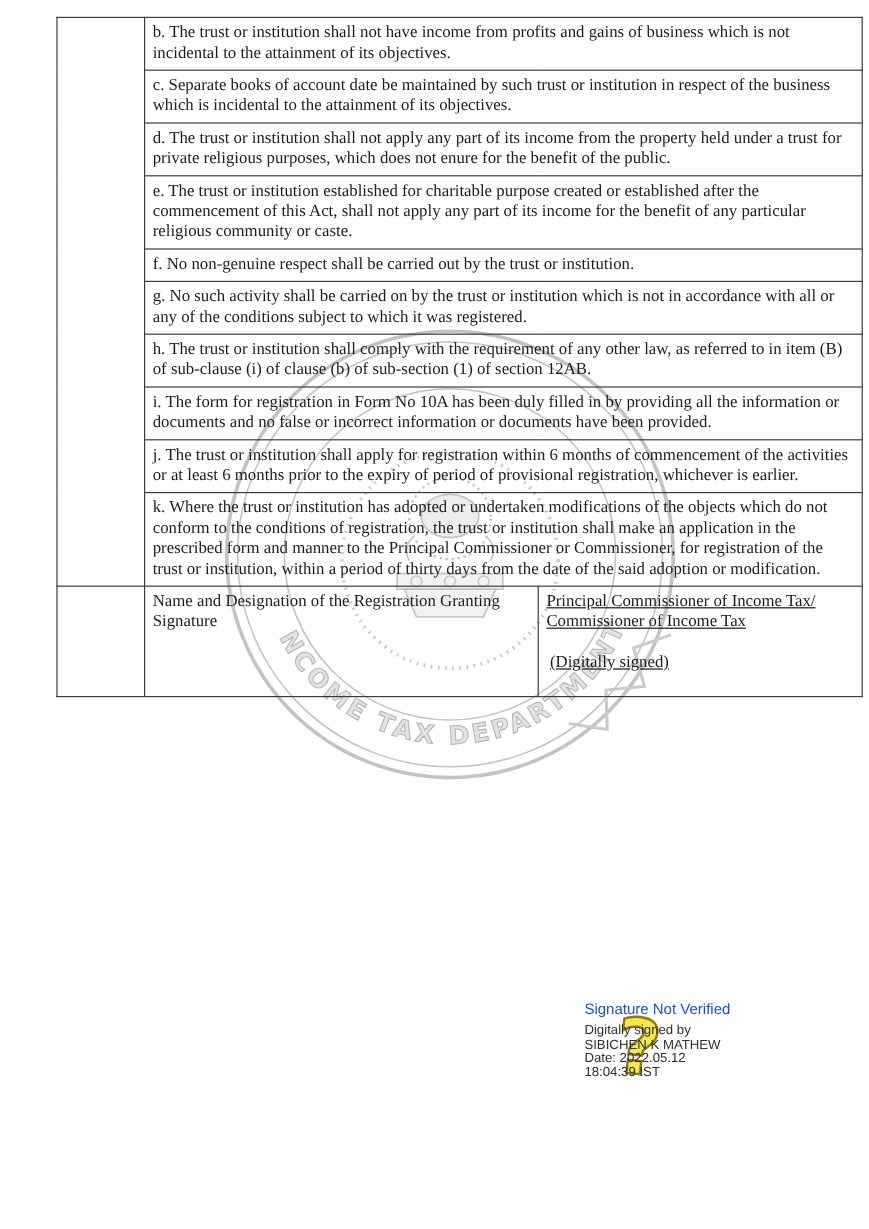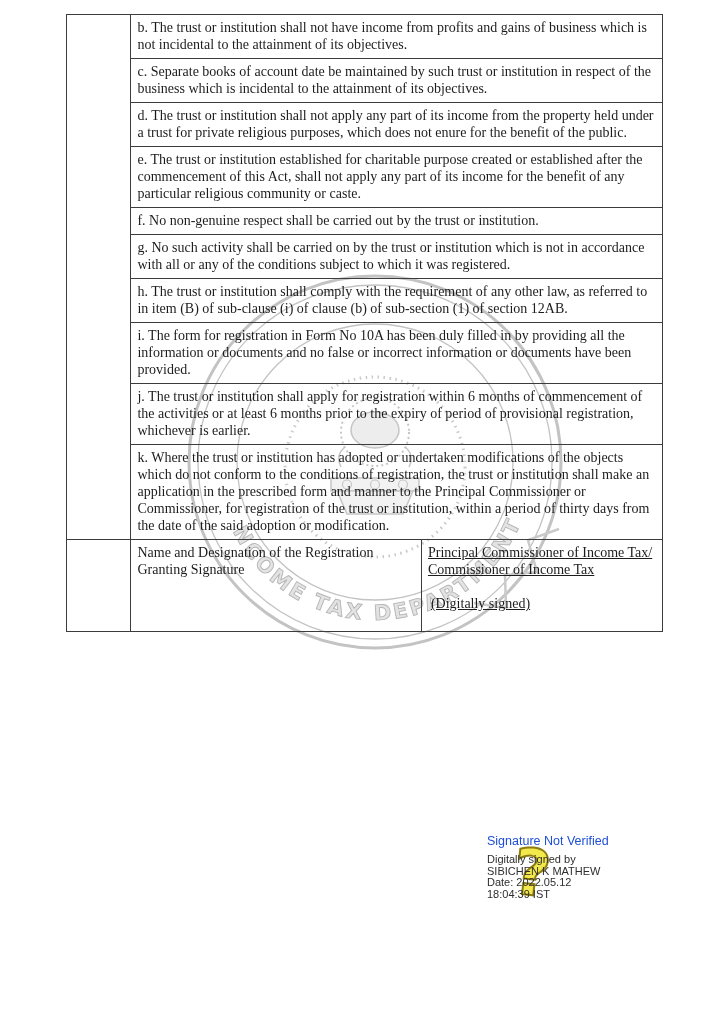--- a/index.html
+++ b/index.html
@@ -23,23 +23,23 @@
     top: 262px;
     width: 400px;
     height: 400px;
     z-index: 0;
     pointer-events: none;
   }
 
   
   table.conditions {
     position: absolute;
-    left: 66px;
+    left: 47px;
     top: 14px;
-    width: 597px;
+    width: 672px;
     border-collapse: collapse;
     z-index: 1;
     background: transparent;
   }
   table.conditions td {
     border: 1px solid #3c3c3c;
     padding: 4px 6px 5px 6px;
     font-size: 14px;
     line-height: 17px;
     color: #1c1c1c;

